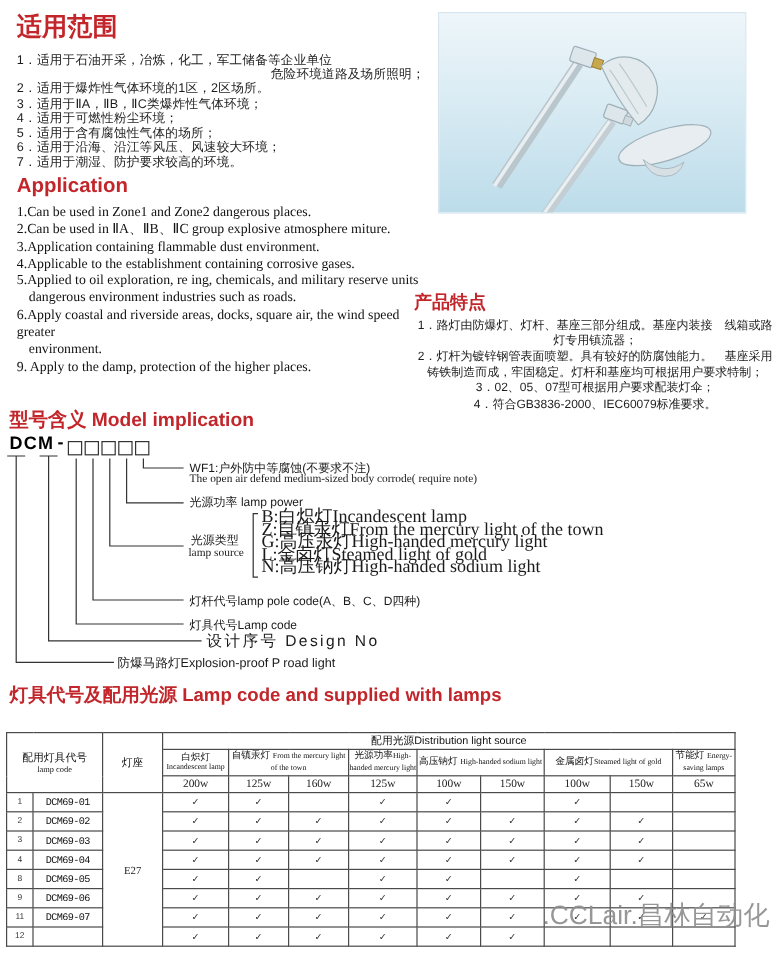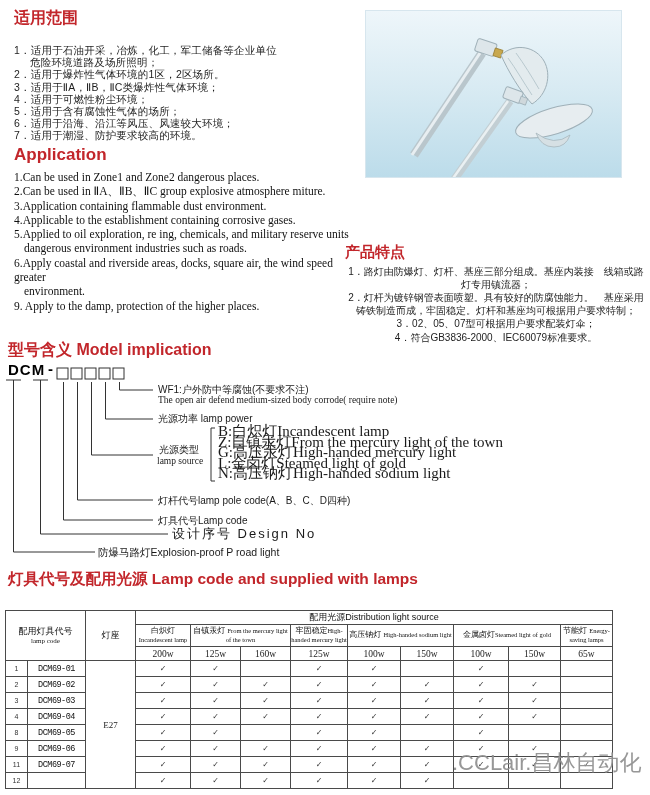--- a/index.html
+++ b/index.html
@@ -2,21 +2,21 @@
 <html><head>
 <meta charset="utf-8">
 <style>
   html,body{margin:0;padding:0;background:#fff;}
   .page{position:relative;width:650px;height:795px;background:#ffffff;overflow:hidden;
         font-family:"Liberation Sans",sans-serif;color:#222;}
   .abs{position:absolute;}
   .red-title{color:#c2262b;font-weight:bold;}
   
   .scope-line{font-size:10.5px;line-height:12.2px;color:#1d1d1d;letter-spacing:0.2px;}
-  .scope-line.cont{padding-left:16px;}
+  .scope-line.cont{padding-left:16px;text-align:right;}
   
   .app-line{font-size:11.5px;line-height:14.3px;color:#111;font-family:"Liberation Serif",serif;}
   .app-line.cont{padding-left:10px;}
   
   .feat-line{font-size:10px;line-height:12.6px;color:#1d1d1d;margin-bottom:1px;}
   
   .product-box{left:365px;top:10px;width:255px;height:166px;
      background:linear-gradient(180deg,#eef6fa 0%,#d9ebf3 45%,#bcdcea 100%);
      border:1px solid #d7e6ee;}
   
@@ -41,21 +41,21 @@
   td.holdercol{font-size:9px;font-family:"Liberation Serif",serif;}
   td.mark{font-size:8px;color:#333;}
   .watermark{font-size:22px;color:#8f8f8f;letter-spacing:0px;opacity:0.92;white-space:nowrap;
      font-family:"Liberation Sans",sans-serif;}
 </style>
 </head>
 <body>
 
 <div class="page">
 
-  <div class="abs red-title" style="left:14px;top:8px;font-size:16px;text-align:right;">适用范围</div>
+  <div class="abs red-title" style="left:14px;top:8px;font-size:21px;text-align:right;">适用范围</div>
   <div class="abs" style="left:14px;top:32px;width:340px;margin-top:12px;">
     <div class="scope-line">1．适用于石油开采，冶炼，化工，军工储备等企业单位</div>
     <div class="scope-line cont">危险环境道路及场所照明；</div>
     <div class="scope-line">2．适用于爆炸性气体环境的1区，2区场所。</div>
     <div class="scope-line">3．适用于ⅡA，ⅡB，ⅡC类爆炸性气体环境；</div>
     <div class="scope-line">4．适用于可燃性粉尘环境；</div>
     <div class="scope-line">5．适用于含有腐蚀性气体的场所；</div>
     <div class="scope-line">6．适用于沿海、沿江等风压、风速较大环境；</div>
     <div class="scope-line">7．适用于潮湿、防护要求较高的环境。</div>
   </div>
@@ -169,21 +169,21 @@
       <td class="hcell" colspan="9">配用光源Distribution light source</td>
     </tr>
     <tr class="h2" style="height:22px;">
       <td class="group">
         <span>白炽灯</span><span class="en">Incandescent lamp</span>
       </td>
       <td class="group" colspan="2">
         <span>自镇汞灯</span> <span class="en">From the mercury light of the town</span>
       </td>
       <td class="group">
-        <span>牢固稳定</span><span class="en">High-handed mercury light</span>
+        <span>光源功率</span><span class="en">High-handed mercury light</span>
       </td>
       <td class="group" colspan="2">
         <span>高压钠灯</span> <span class="en">High-handed sodium light</span>
       </td>
       <td class="group bcell" colspan="2">
         <span>金属卤灯</span><span class="en">Steamed light of gold</span>
       </td>
       <td class="group">
         <span>节能灯</span> <span class="en">Energy-saving lamps</span>
       </td>

